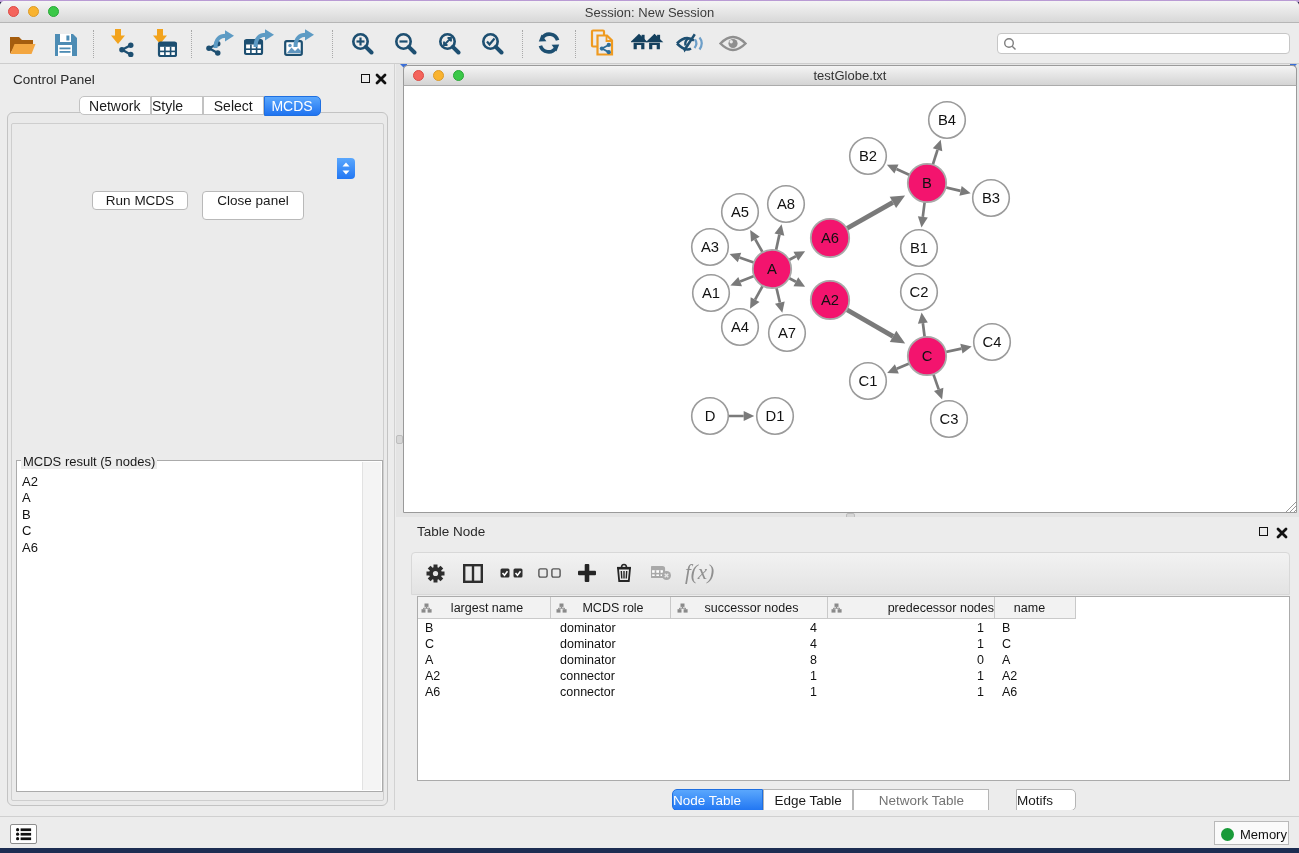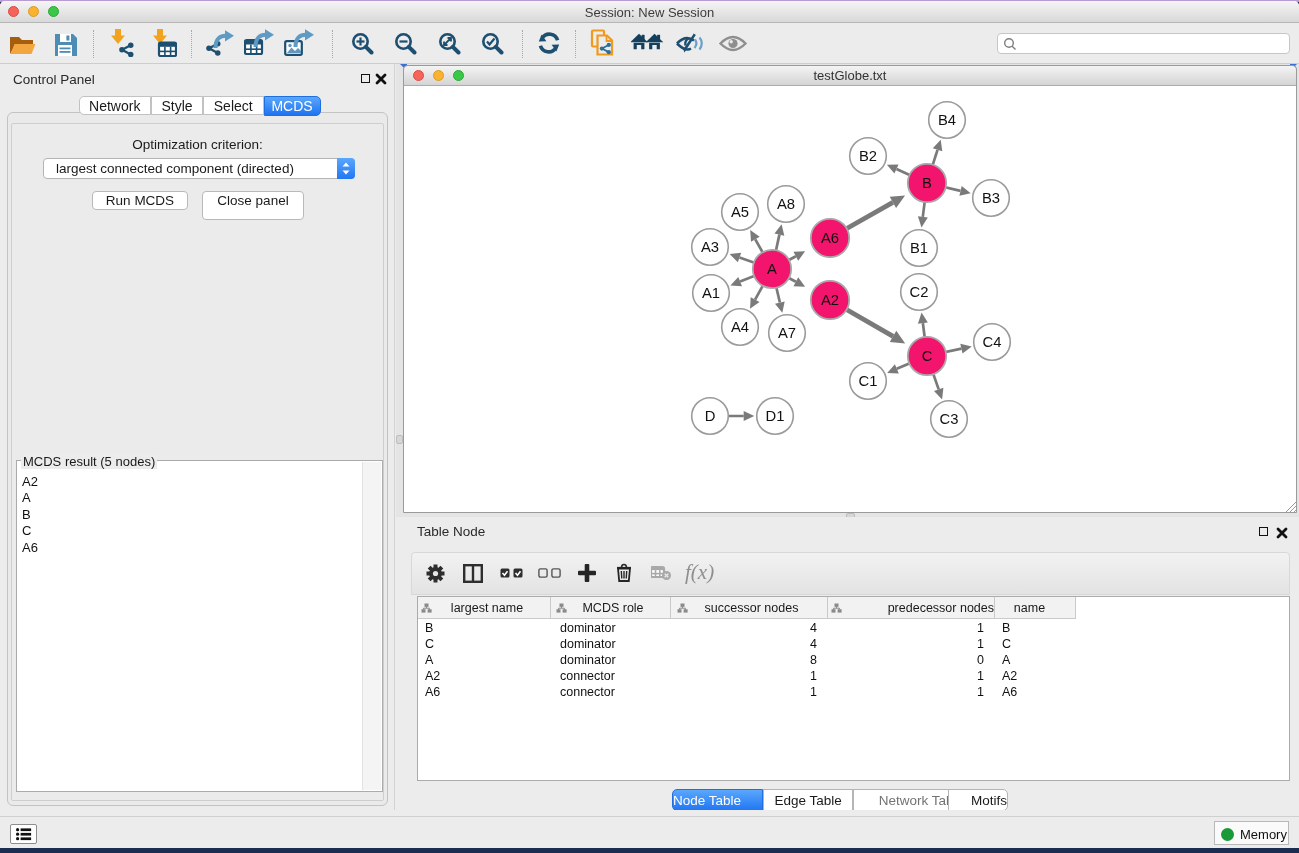--- a/index.html
+++ b/index.html
@@ -167,25 +167,23 @@
     </svg>
 <div class="abs" style="left:0;top:64px;width:395px;height:746px;background:#ececec;border-right:1px solid #d2d2d2"></div>
 <div class="abs" style="left:13px;top:72px;font-size:13.5px;color:#2a2a2a">Control Panel</div>
 <div class="abs" style="left:361px;top:74px;width:9px;height:9px;border:1.6px solid #111"></div>
 <svg class="abs" style="left:375px;top:73px" width="12" height="12">
       <path d="M2 2 L10 10 M10 2 L2 10" stroke="#111" stroke-width="2.8" stroke-linecap="round"></path>
     </svg>
 <div class="abs" style="left:7px;top:112px;width:381px;height:694px;background:#eaeaea;border:1px solid #c3c3c3;border-radius:6px"></div>
 <div class="abs" style="left:11px;top:123px;width:373px;height:678px;background:#ebebeb;border:1px solid #cecece;border-radius:2px"></div>
 <div class="abs" style="left:78.5px;top:96px;width:72.5px;height:19px;background:#fff;border:1px solid #c2c2c2;border-radius:5px 0 0 5px;color:#1a1a1a;text-align:center;font-size:14px;line-height:18px">Network</div>
-<div class="abs" style="left:151px;top:96px;width:52px;height:19px;background:#fff;border:1px solid #c2c2c2;border-radius:0;color:#1a1a1a;text-align:center;font-size:14px;line-height:18px">Style</div>
+<div class="abs" style="left:151px;top:96px;width:52px;height:19px;background:#fff;border:1px solid #c2c2c2;border-radius:0;color:#1a1a1a;text-align:left;font-size:14px;line-height:18px">Style</div>
 <div class="abs" style="left:203px;top:96px;width:60.5px;height:19px;background:#fff;border:1px solid #c2c2c2;border-radius:0;color:#1a1a1a;text-align:center;font-size:14px;line-height:18px">Select</div>
 <div class="abs" style="left:263.5px;top:96px;width:57px;height:20px;background:linear-gradient(#5aa7fd,#1f73f0);border:1px solid #1f6fe0;border-radius:0 5px 5px 0;color:#fff;text-align:center;font-size:14px;line-height:19px">MCDS</div>
-<div class="abs" style="left:0;top:137px;width:395px;text-align:center;font-size:13.5px;color:#1a1a1a">Optimization criterion:</div>
-<div class="abs" style="left:43px;top:158px;width:312px;height:21px;background:#fff;border:1px solid #b4b4b4;border-radius:4px;font-size:13.5px;color:#1a1a1a;line-height:20px;padding-left:12px">largest connected component (directed)</div>
 <div class="abs" style="left:337px;top:158px;width:18px;height:21px;background:linear-gradient(#5aa7fd,#2277f3);border-radius:0 4px 4px 0"></div>
 <svg class="abs" style="left:339px;top:160px" width="14" height="17">
       <path d="M3.5 6.5 L7 2.5 L10.5 6.5 Z" fill="#fff"></path>
       <path d="M3.5 10.5 L7 14.5 L10.5 10.5 Z" fill="#fff"></path>
     </svg>
 <div class="abs" style="left:92px;top:191px;width:96px;height:19px;background:#fff;border:1px solid #b9b9b9;border-radius:4px;text-align:center;font-size:13.5px;line-height:18px;color:#1a1a1a">Run MCDS</div>
 <div class="abs" style="left:202px;top:191px;width:102px;height:29px;background:#fff;border:1px solid #b9b9b9;border-radius:4px;text-align:center;font-size:13.5px;line-height:18px;color:#1a1a1a">Close panel</div>
 <div class="abs" style="left:16px;top:460px;width:367px;height:332px;border:1px solid #ababab"></div>
 <div class="abs" style="left:17px;top:461px;width:365px;height:330px;background:#fff"></div>
 <div class="abs" style="left:21px;top:454px;background:#ececec;padding:0 2px;font-size:13px;color:#1a1a1a">MCDS result (5 nodes)</div>
@@ -417,21 +415,21 @@
 <div class="abs" style="left:880px;top:669px;width:104px;text-align:right;font-size:12.5px;color:#111">1</div>
 <div class="abs" style="left:1002px;top:669px;font-size:12.5px;color:#111">A2</div>
 <div class="abs" style="left:425px;top:685px;font-size:12.5px;color:#111">A6</div>
 <div class="abs" style="left:560px;top:685px;font-size:12.5px;color:#111">connector</div>
 <div class="abs" style="left:720px;top:685px;width:97px;text-align:right;font-size:12.5px;color:#111">1</div>
 <div class="abs" style="left:880px;top:685px;width:104px;text-align:right;font-size:12.5px;color:#111">1</div>
 <div class="abs" style="left:1002px;top:685px;font-size:12.5px;color:#111">A6</div>
 <div class="abs" style="left:672px;top:789px;width:91px;height:22px;background:linear-gradient(#5aa7fd,#2277f3);border:1px solid #1f6fe0;border-radius:5px 0 0 5px;color:#fff;font-size:13.5px;line-height:21px">Node Table</div>
 <div class="abs" style="left:763px;top:789px;width:90.4px;height:22px;background:#fff;border:1px solid #b5b5b5;border-radius:0;color:#1a1a1a;text-align:center;font-size:13.5px;line-height:21px">Edge Table</div>
 <div class="abs" style="left:853.4px;top:789px;width:136px;height:22px;background:#fff;border:1px solid #b5b5b5;border-radius:0;color:#737373;text-align:center;font-size:13.5px;line-height:21px">Network Table</div>
-<div class="abs" style="left:948px;top:789px;width:60px;height:22px;background:#fff;border:1px solid #b5b5b5;border-radius:0 5px 5px 0;color:#1a1a1a;text-align:right;font-size:13.5px;line-height:21px">Motifs</div>
+<div class="abs" style="left:1016px;top:789px;width:60px;height:22px;background:#fff;border:1px solid #b5b5b5;border-radius:0 5px 5px 0;color:#1a1a1a;text-align:left;font-size:13.5px;line-height:21px">Motifs</div>
 <div class="abs" style="left:0;top:810px;width:1299px;height:37px;background:#ececec"></div>
 <div class="abs" style="left:0;top:816px;width:1299px;height:0;border-top:1px solid #d0d0d0"></div>
 <div class="abs" style="left:9.5px;top:824px;width:27px;height:20px;background:#fff;border:1px solid #8d8d8d;border-radius:2px"></div>
 <svg class="abs" style="left:16px;top:828px" width="16" height="13">
       <g fill="#111">
         <circle cx="1.6" cy="1.7" r="1.6"></circle>
         <circle cx="1.6" cy="6.2" r="1.6"></circle>
         <circle cx="1.6" cy="10.7" r="1.6"></circle>
         <rect x="4.6" y="0.4" width="10.5" height="2.7"></rect>
         <rect x="4.6" y="4.9" width="10.5" height="2.7"></rect>

